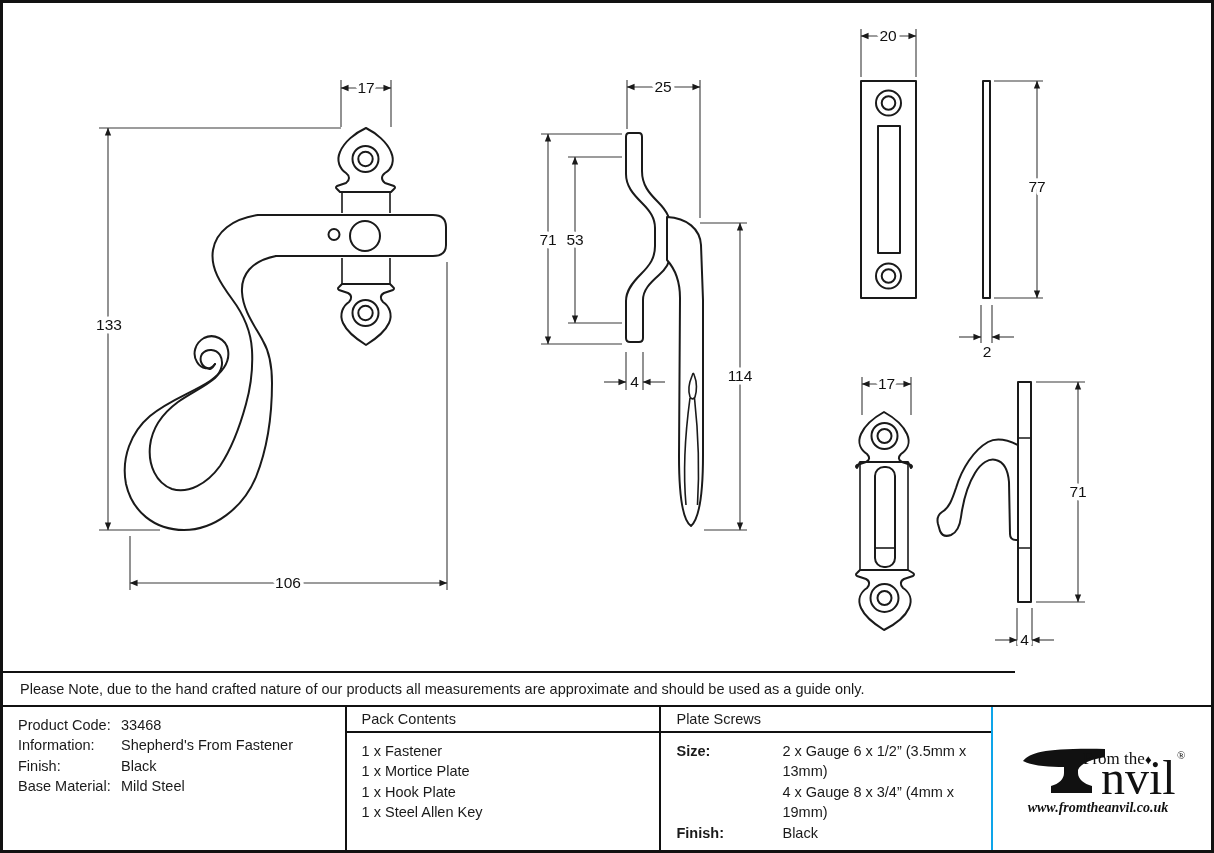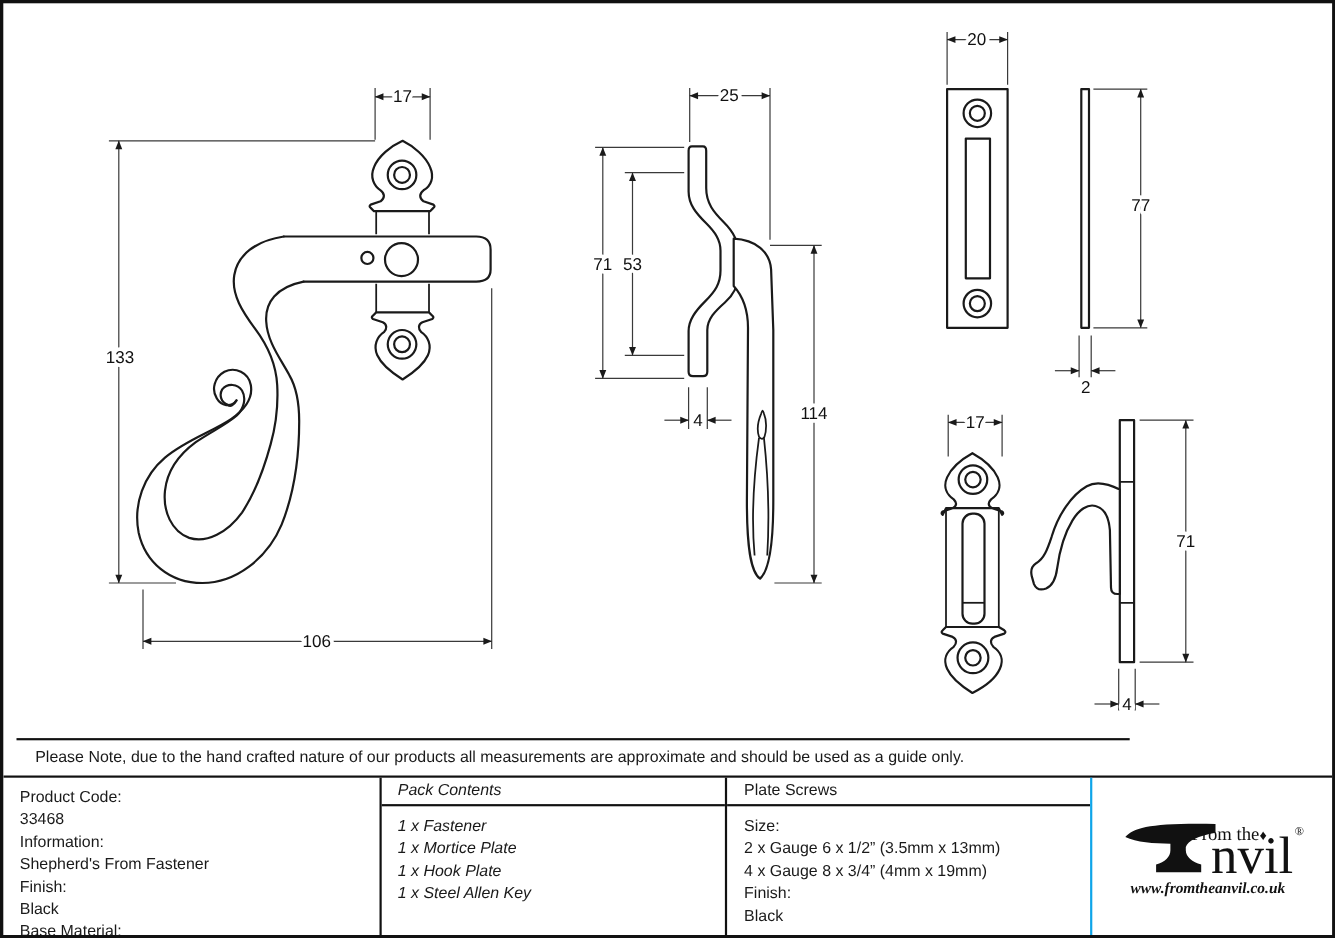--- a/index.html
+++ b/index.html
@@ -14,38 +14,38 @@
   .outline{fill:#fff;stroke:#1a1a1a;stroke-width:2;stroke-linejoin:round;}
   .stroke-only{fill:none;stroke:#1a1a1a;stroke-width:2;stroke-linecap:round;stroke-linejoin:round;}
   .thin{fill:none;stroke:#1a1a1a;stroke-width:1.6;}
   .dimline{stroke:#3a3a3a;stroke-width:1.1;fill:none;}
   .extline{stroke:#3a3a3a;stroke-width:1.1;fill:none;}
   text.dim{
     font-family:"Liberation Sans","DejaVu Sans",sans-serif;font-size:15.5px;fill:#111;
     text-anchor:middle;paint-order:stroke;stroke:#ffffff;stroke-width:7px;stroke-linejoin:round;
   }
   .note-row{
-    position:absolute;left:12px;top:668px;width:1012px;height:34px;
+    position:absolute;left:0;top:668px;width:1012px;height:34px;
     border-top:2px solid #111;display:flex;align-items:center;
     padding-left:17px;font-size:14.5px;
   }
   .spec-table{
     position:absolute;left:0;top:702px;width:1208px;height:145px;
     border-top:2px solid #111;display:flex;font-size:14.5px;
   }
   .col{height:100%;}
   .col1{width:345px;}
-  .col2{width:318px;border-left:2px solid #111;font-style:italic;}
+  .col2{width:318px;border-left:2px solid #111;}
   .col3{width:335px;border-left:2px solid #111;}
   .col4{width:222px;border-left:2px solid #0ea5e9;position:relative;}
   .col-header{height:26px;border-bottom:2px solid #111;display:flex;align-items:center;padding-left:15px;}
   .col-body{padding:8px 4px 0 15px;line-height:20.4px;}
-  .kv{display:flex;flex-direction:column;}
+  .kv{display:flex;}
   .kv .k{width:103px;flex:none;}
-  .col3 .kv .k{width:106px;}
+  .col3 .kv .k{width:106px;font-weight:bold;}
   .logo-wrap{position:absolute;left:0;top:0;width:210px;height:143px;}
 </style>
 </head>
 <body>
 
 <div class="sheet">
 
   <svg class="drawing" width="1208" height="666" viewBox="3 3 1208 666">
     <defs>
       <marker id="arr" viewBox="0 0 10 10" refX="9.2" refY="5" markerWidth="10" markerHeight="7.5" orient="auto-start-reverse">

